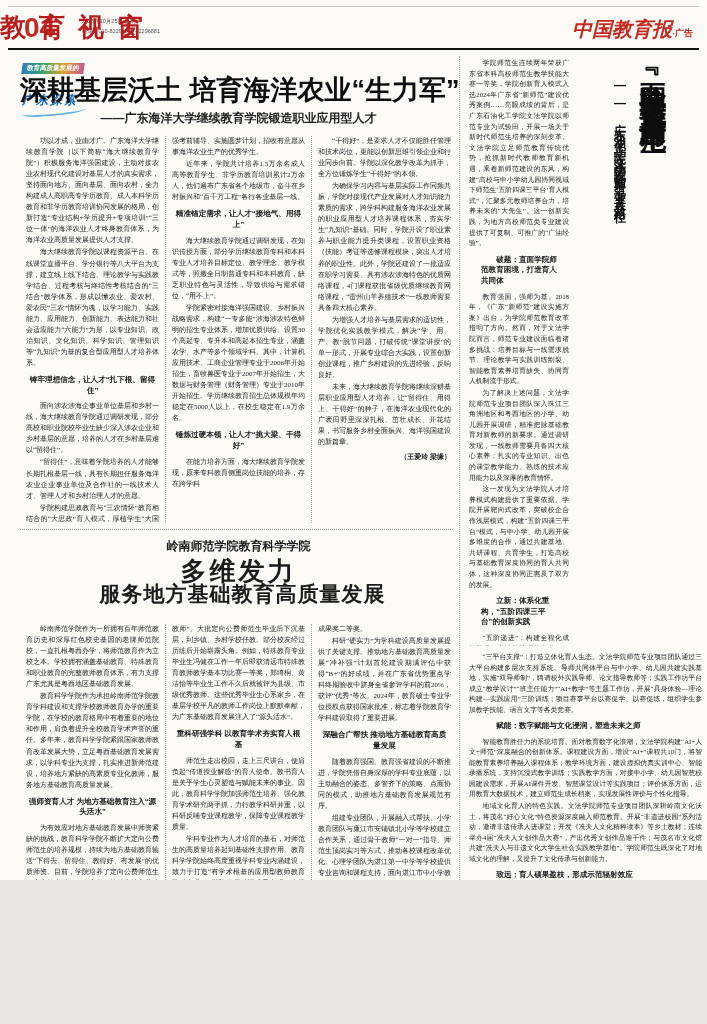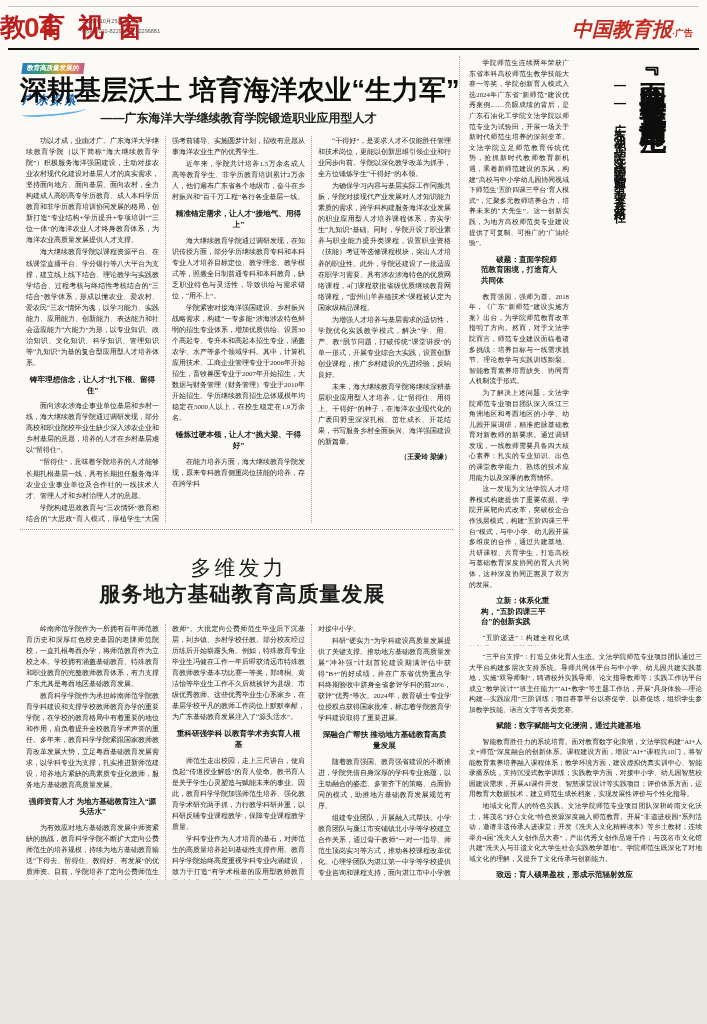--- a/index.html
+++ b/index.html
@@ -36,21 +36,21 @@
   .col + .col{border-left:1px dotted #a9a6a0;}
   .para{margin:0 0 1px;text-indent:2em;}
   .para.noindent{text-indent:0;}
   .colhead{margin:6px 2px 5px;text-align:center;font-size:7.6px;font-weight:bold;
            font-family:"Liberation Sans",sans-serif;line-height:1.4;}
   .colhead.hi{text-align:left;text-indent:2em;margin:6px 12px 5px;}
   .byline{text-align:right;margin-top:4px;font-weight:600;}
   .sep-h{position:absolute;left:0;right:4px;top:473px;border-top:1px dotted #999;}
   .a2-kicker{position:absolute;left:0;right:0;top:482px;text-align:center;font-size:12px;font-weight:bold;
              font-family:"Liberation Sans",sans-serif;}
-  .a2-title1{position:absolute;left:0;right:0;top:498px;text-align:center;font-size:21px;font-weight:400;
+  .a2-title1{position:absolute;left:0;right:0;top:498px;text-align:center;font-size:26px;font-weight:700;
              font-family:"Liberation Sans",sans-serif;letter-spacing:3px;}
   .a2-title2{position:absolute;left:8px;right:0;top:524px;text-align:center;font-size:21px;font-weight:900;
              font-family:"Liberation Sans",sans-serif;letter-spacing:1px;}
   .a2-cols{position:absolute;left:0;top:568px;width:437px;height:368px;display:flex;}
   
   .right-region{position:absolute;left:459px;top:56px;width:248px;height:940px;border-left:1px dotted #a9a6a0;}
   .r-col{position:absolute;left:9px;top:2px;width:100px;height:588px;font-size:6.8px;line-height:1.56;
          text-align:justify;overflow:hidden;}
   .r-subtitle{position:absolute;left:151px;top:22px;height:565px;writing-mode:vertical-rl;
               text-orientation:upright;font-size:12px;font-weight:bold;letter-spacing:4px;
@@ -105,47 +105,48 @@
           <p class="para noindent">强考前辅导、实施圆梦计划，招收有意愿从事海洋农业生产的优秀学生。</p>
           <p class="para">近年来，学院共计培养1.5万余名成人高等教育学生、非学历教育培训累计2万余人，他们遍布广东省各个地级市，奋斗在乡村振兴和“百千万工程”各行各业基层一线。</p>
           <h4 class="colhead">精准锚定需求，让人才“接地气、用得上”</h4>
           <p class="para">海大继续教育学院通过调研发现，在知识传授方面，部分学历继续教育专科和本科专业人才培养目标定位、教学理念、教学模式等，照搬全日制普通专科和本科教育，缺乏职业特色与灵活性，导致供给与需求错位，“用不上”。</p>
           <p class="para">学院紧密对接海洋强国建设、乡村振兴战略需求，构建“一专多能”涉海涉农特色鲜明的招生专业体系，增加优质供给。设置30个高起专、专升本和高起本招生专业，涵盖农学、水产等多个领域学科。其中，计算机应用技术、工商企业管理专业于2006年开始招生，畜牧兽医专业于2007年开始招生，大数据与财务管理（财务管理）专业于2010年开始招生。学历继续教育招生总体规模年均稳定在5000人以上，在校生稳定在1.9万余名。</p>
           <h4 class="colhead">锤炼过硬本领，让人才“挑大梁、干得好”</h4>
           <p class="para">在能力培养方面，海大继续教育学院发现，原来专科教育侧重岗位技能的培养，存在跨学科</p>
         </div>
       <div class="col">
           <p class="para">“干得好”，是要求人才不仅能胜任管理和技术岗位，更能以创新思维引领企业和行业同步向前。学院以深化教学改革为抓手，全方位锤炼学生“干得好”的本领。</p>
-          <p class="para">为确保学习内容与基层实际工作同频共振，学院对接现代产业发展对人才知识能力素质的需求，跨学科构建服务海洋农业发展的职业应用型人才培养课程体系，夯实学生“九知识”基础。同时，学院开设了职业素养与职业能力提升类课程，设置职业资格（技能）考证等选修课程模块，突出人才培养的职业性。此外，学院还建设了一批适应在职学习需要、具有涉农涉海特色的优质网络课程，4门课程获批省级优质继续教育网络课程，“雷州山羊养殖技术”课程被认定为国家级精品课程。</p>
+          <p class="para">为确保学习内容与基层实际工作同频共振，学院对接现代产业发展对人才知识能力素质的需求，跨学科构建服务海洋农业发展的职业应用型人才培养课程体系，夯实学生“九知识”基础。同时，学院开设了职业素养与职业能力提升类课程，设置职业资格（技能）考证等选修课程模块，突出人才培养的职业性。此外，学院还建设了一批适应在职学习需要、具有涉农涉海特色的优质网络课程，4门课程获批省级优质继续教育网络课程，“雷州山羊养殖技术”一线教师需要具备四大核心素养。</p>
           <p class="para">为增强人才培养与基层需求的适切性，学院优化实践教学模式，解决“学、用、产、教”脱节问题，打破传统“课堂讲授”的单一形式，开展专业综合大实践，设置创新创业课程，推广乡村建设的先进经验，反响良好。</p>
           <p class="para">未来，海大继续教育学院将继续深耕基层职业应用型人才培养，让“留得住、用得上、干得好”的种子，在海洋农业现代化的广袤田野里深深扎根、茁壮成长、开花结果，书写服务乡村全面振兴、海洋强国建设的新篇章。</p>
           <div class="byline">（王爱玲 梁缘）</div>
         </div>
     </div>
 
     <div class="sep-h"></div>
 
+    <div class="a2-kicker">岭南师范学院教育科学学院</div>
     <div class="a2-title1">多维发力</div>
     <div class="a2-title2">服务地方基础教育高质量发展</div>
 
     <div class="a2-cols">
       <div class="col">
           <p class="para">岭南师范学院作为一所拥有百年师范教育历史和深厚红色校史基因的老牌师范院校，一直扎根粤西办学，将师范教育作为立校之本。学校拥有涵盖基础教育、特殊教育和职业教育的完整教师教育体系，有力支撑广东尤其是粤西地区基础教育发展。</p>
           <p class="para">教育科学学院作为承担岭南师范学院教育学科建设和支撑学校教师教育办学的重要学院，在学校的教育格局中有着重要的地位和作用，肩负着提升全校教育学术声誉的重任。多年来，教育科学学院紧跟国家教师教育改革发展大势，立足粤西基础教育发展需求，以学科专业为支撑，扎实推进新师范建设，培养地方紧缺的高素质专业化教师，服务地方基础教育高质量发展。</p>
           <h4 class="colhead">强师资育人才 为地方基础教育注入“源头活水”</h4>
           <p class="para">为有效应对地方基础教育发展中师资紧缺的挑战，教育科学学院不断扩大定向公费师范生的培养规模，持续为地方基础教育输送“下得去、留得住、教得好、有发展”的优质师资。目前，学院培养了定向公费师范生（含小教全科）2500余名，持续为地方基础教育输送优质</p>
         </div>
       <div class="col">
           <p class="para noindent">教师”。大批定向公费师范生毕业后下沉基层，到乡镇、乡村学校任教。部分校友经过历练后开始崭露头角。例如，特殊教育专业毕业生冯健在工作一年后即获清远市特殊教育教师教学基本功比赛一等奖，郑绮桐、黄洁怡等毕业生工作不久后就被评为县级、市级优秀教师。这些优秀毕业生心系家乡，在基层学校平凡的教师工作岗位上默默奉献，为广东基础教育发展注入了“源头活水”。</p>
           <h4 class="colhead">重科研强学科 以教育学术夯实育人根基</h4>
           <p class="para">师范生走出校园，走上三尺讲台，便肩负起“传道授业解惑”的育人使命。教书育人是关乎学生心灵塑造与赋能未来的事业。因此，教育科学学院加强师范生培养、强化教育学术研究两手抓，力行教学科研并重，以科研反哺专业课程教学，保障专业课程教学质量。</p>
           <p class="para">学科专业作为人才培育的基石，对师范生的高质量培养起到基础性支撑作用。教育科学学院始终高度重视学科专业内涵建设，致力于打造“有学术根基的应用型教师教育学科专业”。学院教师科研成果丰硕，李佩明的专著先后获得广东省哲学社会科学优秀</p>
         </div>
       <div class="col">
-          <p class="para noindent">对接中小学。</p>
+          <p class="para noindent">成果奖二等奖。</p>
           <p class="para">科研“硬实力”为学科建设高质量发展提供了关键支撑。推动地方基础教育高质量发展“冲补强”计划首轮建设期满评估中获得“B+”的好成绩，并在广东省优势重点学科终期验收中跻身全省参评学科的前20%，获评“优秀”等次。2024年，教育硕士专业学位授权点获得国家批准，标志着学院教育学学科建设取得了重要进展。</p>
           <h4 class="colhead">深融合广帮扶 推动地方基础教育高质量发展</h4>
           <p class="para">随着教育强国、教育强省建设的不断推进，学院凭借自身深厚的学科专业底蕴，以主动融合的姿态、多管齐下的策略、点面协同的模式，助推地方基础教育发展规范有序。</p>
           <p class="para">组建专业团队，开展融入式帮扶。小学教育团队与廉江市安铺镇北小学等学校建立合作关系，通过骨干教师“一对一”指导、师范生顶岗实习等方式，推动各校课程改革优化。心理学团队为湛江第一中学等学校提供专业咨询和课程支持，面向湛江市中小学教师年均开展心理健康教育培训200多人次。特殊教育团队长期为粤西多所特殊教育学校巡回指导康复教育，帮助提升特教工作水平。</p>
           <div class="byline">（唐宇 梁哲 陈金圣 李木清）</div>
         </div>
     </div>
   </div>
 
   <div class="right-region">
@@ -155,21 +156,21 @@
         <p class="para">教育强国，强师为基。2018年，《广东“新师范”建设实施方案》出台，为学院师范教育改革指明了方向。然而，对于文法学院而言，师范专业建设面临着诸多挑战：培养目标与一线需求脱节、理论教学与实践训练割裂、智能教育素养培育缺失、协同育人机制流于形式。</p>
         <p class="para">为了解决上述问题，文法学院师范专业项目团队深入珠江三角洲地区和粤西地区的小学、幼儿园开展调研，精准把脉基础教育对新教师的新要求。通过调研发现，一线教师需要具备四大核心素养：扎实的专业知识、出色的课堂教学能力、熟练的技术应用能力以及深厚的教育情怀。</p>
         <p class="para">这一发现为文法学院人才培养模式构建提供了重要依据。学院开展靶向式改革，突破校企合作浅层模式，构建“五阶四课三平台”模式，与中小学、幼儿园开展多维度的合作，通过共建基地、共研课程、共育学生，打造高校与基础教育深度协同的育人共同体，这种深度协同正惠及了双方的发展。</p>
         <h4 class="colhead hi">立新：体系化重构，“五阶四课三平台”的创新实践</h4>
         <p class="para">“五阶递进”：构建全程化成长路径。文法学院师范专业项目团队借鉴教师专业发展理论，引入PBL（项目式学习）理念，创新设计“五阶递进”式培养体系。大一阶段聚焦“师范生新秀”培育，通过“经典阅读计划”“学校观摩体验”等项目，夯实学科基础；大二阶段着力“师范生之星”锻造，实施微格训练，锤炼教学基本功；大三阶段推进教学设计、教育调研实践等活动，促进理论与实践融合；大四阶段推行“教育实习双导师制”跟踪指导，依托省级示范基地参与“三位一体”的持续支持，确保了师范生培养质量。</p>
       </div>
     <div class="r-subtitle">——广东石油化工学院文法学院探索师范专业育人新路径</div>
     <div class="r-title">『五阶四课三平台』培养高质量师范生</div>
     <div class="r-bottom">
         <p class="para">“三平台支撑”：打造立体化育人生态。文法学院师范专业项目团队通过三大平台构建多层次支持系统。导师共同体平台与中小学、幼儿园共建实践基地，实施“双导师制”，聘请校外实践导师、论文指导教师等；实践工作坊平台成立“教学设计”“班主任能力”“AI+教学”等主题工作坊，开展“具身体验—理论构建—实践应用”三阶训练；项目赛事平台以赛促学、以赛促练，组织学生参加教学技能、语言文字等各类竞赛。</p>
-        <h4 class="colhead hi">赋能：数字赋能与文化浸润，通过共建基地</h4>
+        <h4 class="colhead hi">赋能：数字赋能与文化浸润，塑造未来之师</h4>
         <p class="para">智能教育胜任力的系统培育。面对教育数字化浪潮，文法学院构建“AI+人文+师范”深度融合的创新体系。课程建设方面，增设“AI+”课程共10门，将智能教育素养培养融入课程体系；教学环境方面，建设虚拟仿真实训中心、智能录播系统，支持沉浸式教学训练；实践教学方面，对接中小学、幼儿园智慧校园建设需求，开展AI课件开发、智慧课堂设计等实践项目；评价体系方面，运用教育大数据技术，建立师范生成长档案，实现发展性评价与个性化指导。</p>
         <p class="para">地域文化育人的特色实践。文法学院师范专业项目团队深耕岭南文化沃土，将茂名“好心文化”特色资源深度融入师范教育。开展“非遗进校园”系列活动，邀请非遗传承人进课堂；开发《冼夫人文化精粹读本》等乡土教材；连续举办4届“冼夫人文创作品大赛”，产出优秀文创作品逾千件；与茂名市文化馆共建“冼夫人与非遗文化大学生社会实践教学基地”。学院师范生既深化了对地域文化的理解，又提升了文化传承与创新能力。</p>
         <h4 class="colhead hi">致远：育人硕果盈枝，形成示范辐射效应</h4>
         <p class="para">学生发展成效显著提升。文法学院学生在竞赛中屡创佳绩，2023、2024年连续荣获广东省本科高校师范生教学技能大赛一等奖；毕业生就业质量逐步提升，不少2024届毕业生担任广州、深圳等珠江三角洲地区中小学教师，同时部分毕业生主动选择扎根粤东西北乡镇学校及幼儿园，服务乡村教育发展。</p>
         <p class="para">教师团队实现专业成长。文法学院与中小学教师组建5个联合教研团队，推动研究成果转化为校本课程资源；2022年，联合申报并获批2个省级示范性教师教育实践基地，为持续深化合作提供了平台支撑。</p>
         <p class="para">未来，文法学院将进一步深化“一校一企一研”协同机制，推动“五阶四课三平台”模式迭代升级，持续探索地方高校师范生培养新路径，为基础教育输送更多优秀教师。</p>
       </div>
   </div>
 
   <div class="footer">

